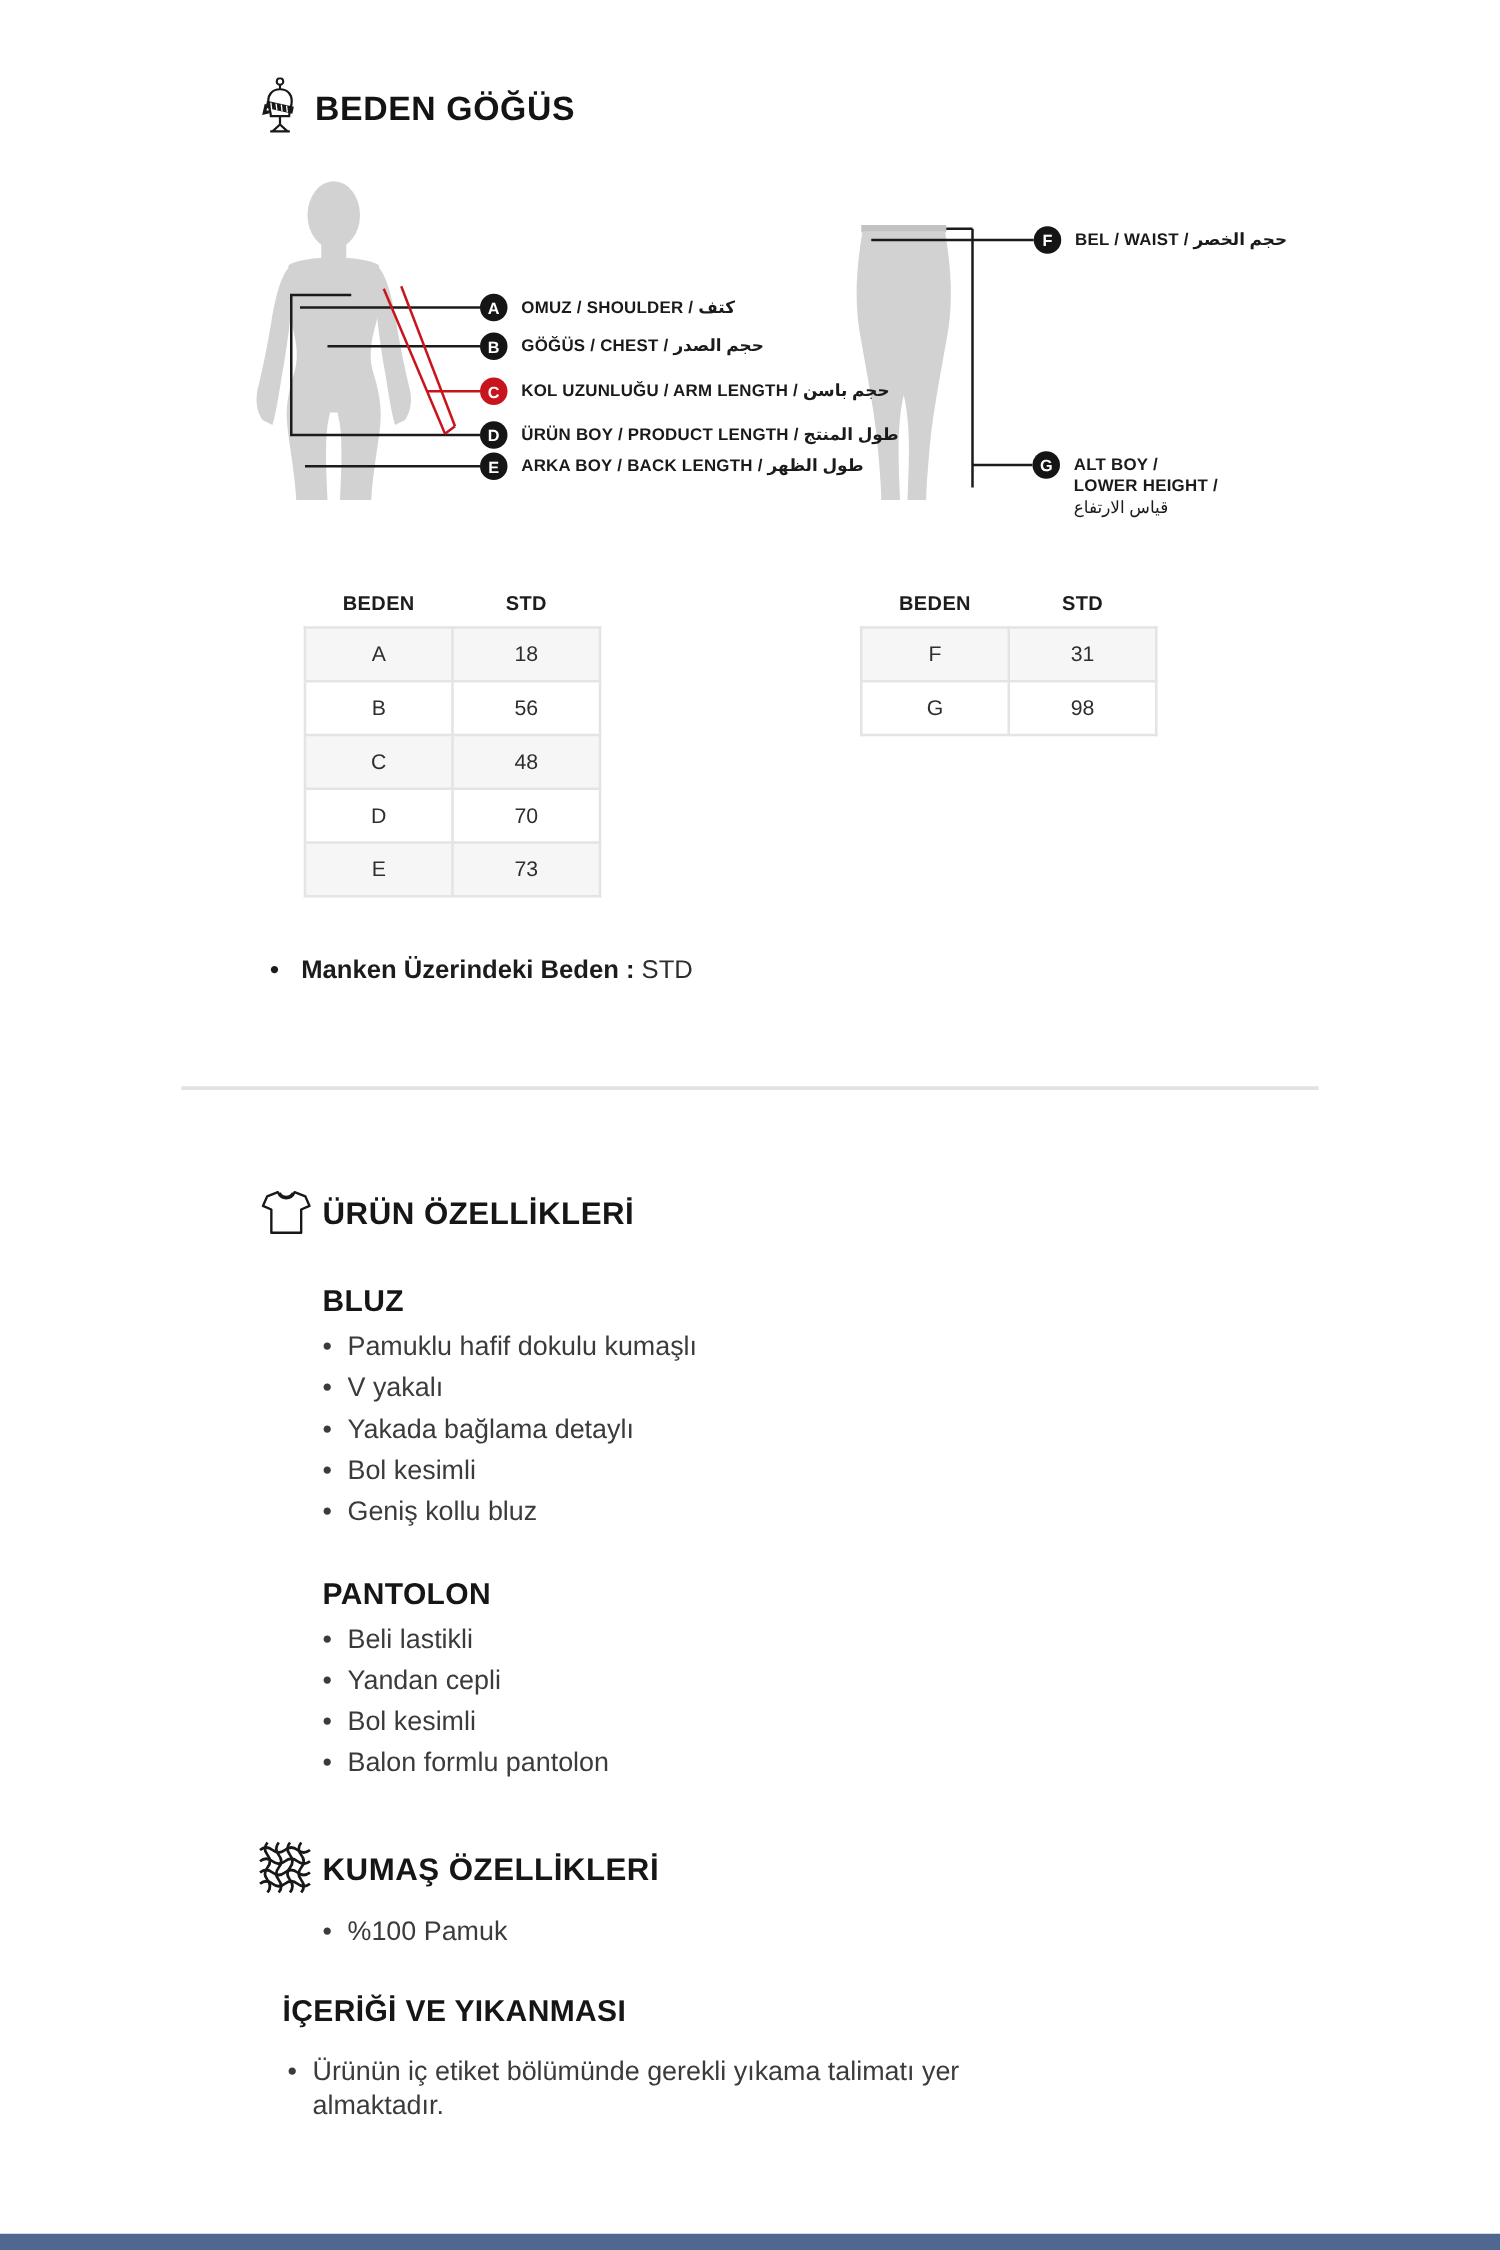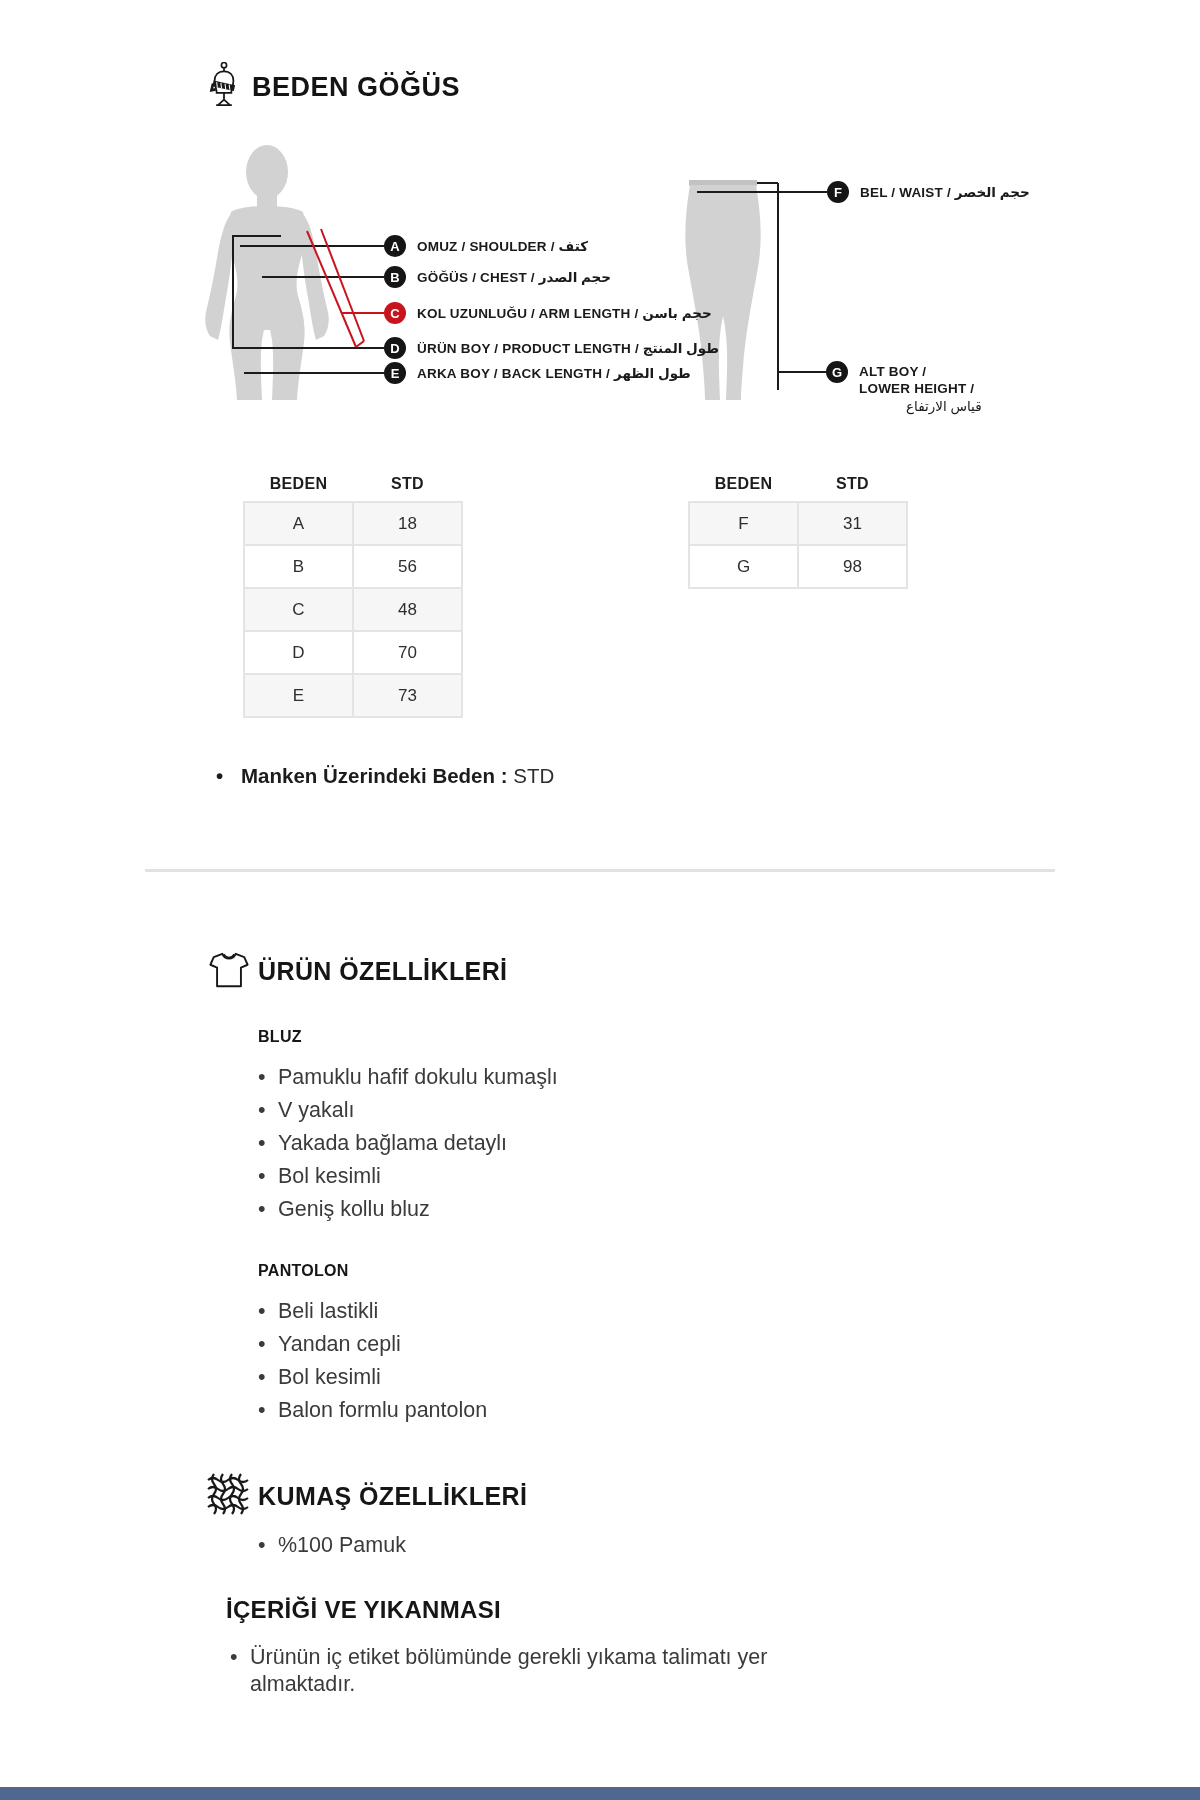--- a/index.html
+++ b/index.html
@@ -18,36 +18,36 @@
   .lblrow{display:flex;align-items:center;gap:11px;}
   .lblrow.top{align-items:flex-start;}
   .dot{width:22px;height:22px;border-radius:50%;background:#151515;color:#fff;
        display:flex;align-items:center;justify-content:center;
        font-size:13px;font-weight:700;flex:0 0 22px;}
   .dot.red{background:#c8141c;}
   .lbltxt{font-size:13.5px;font-weight:700;color:#1a1a1a;white-space:nowrap;letter-spacing:.2px;}
   .lblcol{display:flex;flex-direction:column;gap:2px;padding-top:3px;}
 
   
-  table.stable{border-collapse:collapse;width:220px;table-layout:fixed;}
+  table.stable{border-collapse:collapse;width:238px;table-layout:fixed;}
   table.stable th{border:none;background:transparent;font-size:16px;font-weight:700;
                   color:#1d1d1d;height:32px;text-align:center;letter-spacing:.3px;}
   table.stable td{border:2px solid #e4e4e4;height:39px;text-align:center;
                   font-size:17px;color:#2e2e2e;background:#fff;}
   table.stable tr.odd td{background:#f6f6f6;}
   td.redtxt{color:#c8141c;}
 
   
   .mi-line1{font-size:20.5px;color:#2e2e2e;position:relative;padding-left:25px;}
   .mi-line1 .blt{position:absolute;left:0;top:0;color:#1c1c1c;font-weight:700;}
   .mi-line1 b{color:#1c1c1c;}
   .mi-line2{font-size:20.5px;color:#333;margin-top:9px;padding-left:25px;}
   .divider{background:#e2e2e2;}
   .sec-title{font-size:25px;font-weight:700;color:#161616;letter-spacing:.4px;}
-  .grp-title{font-size:16px;font-weight:700;color:#161616;letter-spacing:.3px;}
+  .grp-title{font-size:24px;font-weight:700;color:#161616;letter-spacing:.3px;}
   .blist .item{font-size:21.5px;color:#3b3b3b;position:relative;padding-left:20px;
                margin-bottom:6px;line-height:27px;}
   .blist .item::before{content:"•";position:absolute;left:0;color:#3b3b3b;}
   .care-title{font-size:24px;font-weight:700;color:#161616;letter-spacing:.3px;}
   .footer-bar{background:#50688f;}
   svg .ink{stroke:#181818;fill:none;}
 </style>
 </head>
 <body>
 
@@ -128,21 +128,21 @@
 </div>
 <div class="abs lblrow" style="left:827px;top:181px;">
   <span class="dot">F</span>
   <span class="lbltxt">BEL / WAIST / حجم الخصر</span>
 </div>
 <div class="abs lblrow top" style="left:826px;top:361px;">
   <span class="dot">G</span>
   <span class="lblcol">
     <span class="lbltxt">ALT BOY /</span>
     <span class="lbltxt">LOWER HEIGHT /</span>
-    <span class="lbltxt" style="font-weight:400;margin-left:47px;">قياس الارتفاع</span>
+    <span class="lbltxt" style="font-weight:400;">قياس الارتفاع</span>
   </span>
 </div>
 
 <table class="stable abs" style="left:243px;top:467px;">
   <thead>
     <tr>
       <th>BEDEN</th>
       <th>STD</th>
     </tr>
   </thead>

